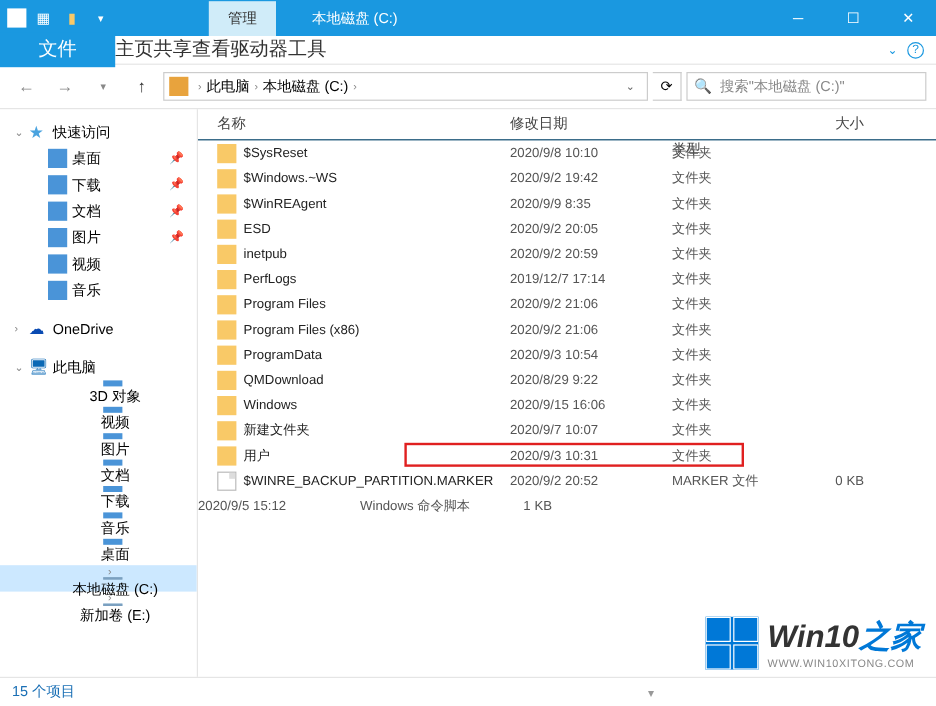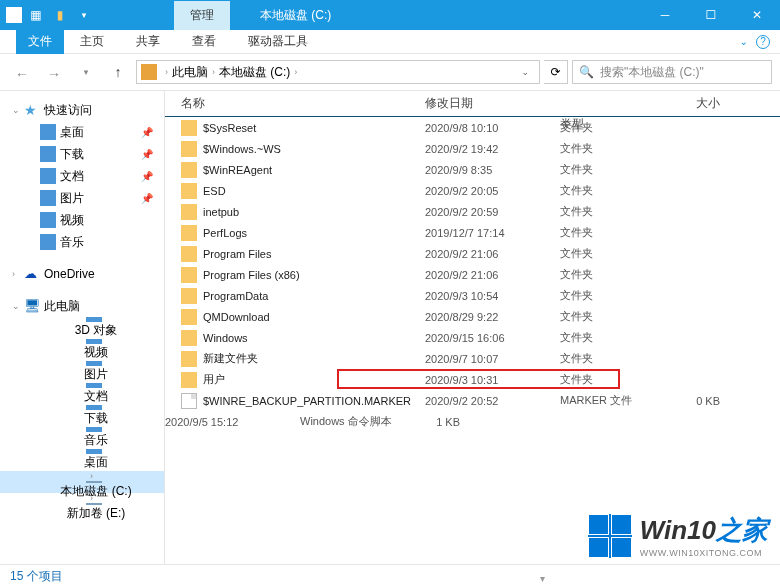--- a/index.html
+++ b/index.html
@@ -8,22 +8,22 @@
 .titlebar { height: 30px; background: #1a98e0; display: flex; align-items: center; color: #fff; }
 .tb-left { display: flex; align-items: center; gap: 4px; padding-left: 6px; }
 .tb-icon { width: 16px; height: 16px; background: #fff; display: inline-block; }
 .tb-qat { width: 20px; height: 20px; display: flex; align-items: center; justify-content: center; cursor: pointer; }
 .tb-tab { background: #d0ecf9; color: #333; padding: 6px 16px; margin-left: 80px; font-size: 12px; }
 .tb-title { color: #fff; margin-left: 30px; font-size: 12px; }
 .tb-controls { margin-left: auto; display: flex; }
 .tb-btn { width: 46px; height: 30px; display: flex; align-items: center; justify-content: center; cursor: pointer; color: #fff; }
 
 .ribbon { height: 24px; background: #fff; display: flex; align-items: center; border-bottom: 1px solid #e5e5e5; }
-.ribbon-file { background: #1a98e0; color: #fff; padding: 4px 12px; font-size: 12px; margin-left: 16px; }
-.ribbon-tab { padding: 4px 16px; font-size: 12px; color: #333; cursor: pointer; }
+.ribbon-file { background: #1a98e0; color: #fff; padding: 4px 32px; font-size: 16px; }
+.ribbon-tab { padding: 4px 0; font-size: 16px; color: #333; cursor: pointer; }
 .ribbon-end { margin-left: auto; display: flex; align-items: center; padding-right: 10px; gap: 8px; }
 .chev-down { color: #1a98e0; font-size: 10px; }
 
 .navbar { height: 36px; display: flex; align-items: center; padding: 4px 8px; gap: 4px; }
 .nav-btn { width: 28px; height: 28px; display: flex; align-items: center; justify-content: center; color: #888; cursor: pointer; font-size: 14px; }
 .nav-btn.enabled { color: #333; }
 .addrbar { flex: 1; height: 24px; border: 1px solid #ccc; display: flex; align-items: center; padding: 0 4px; font-size: 12px; }
 .addr-seg { display: flex; align-items: center; cursor: pointer; }
 .addr-chev { color: #888; padding: 0 4px; font-size: 9px; }
 .addr-end { margin-left: auto; display: flex; }

